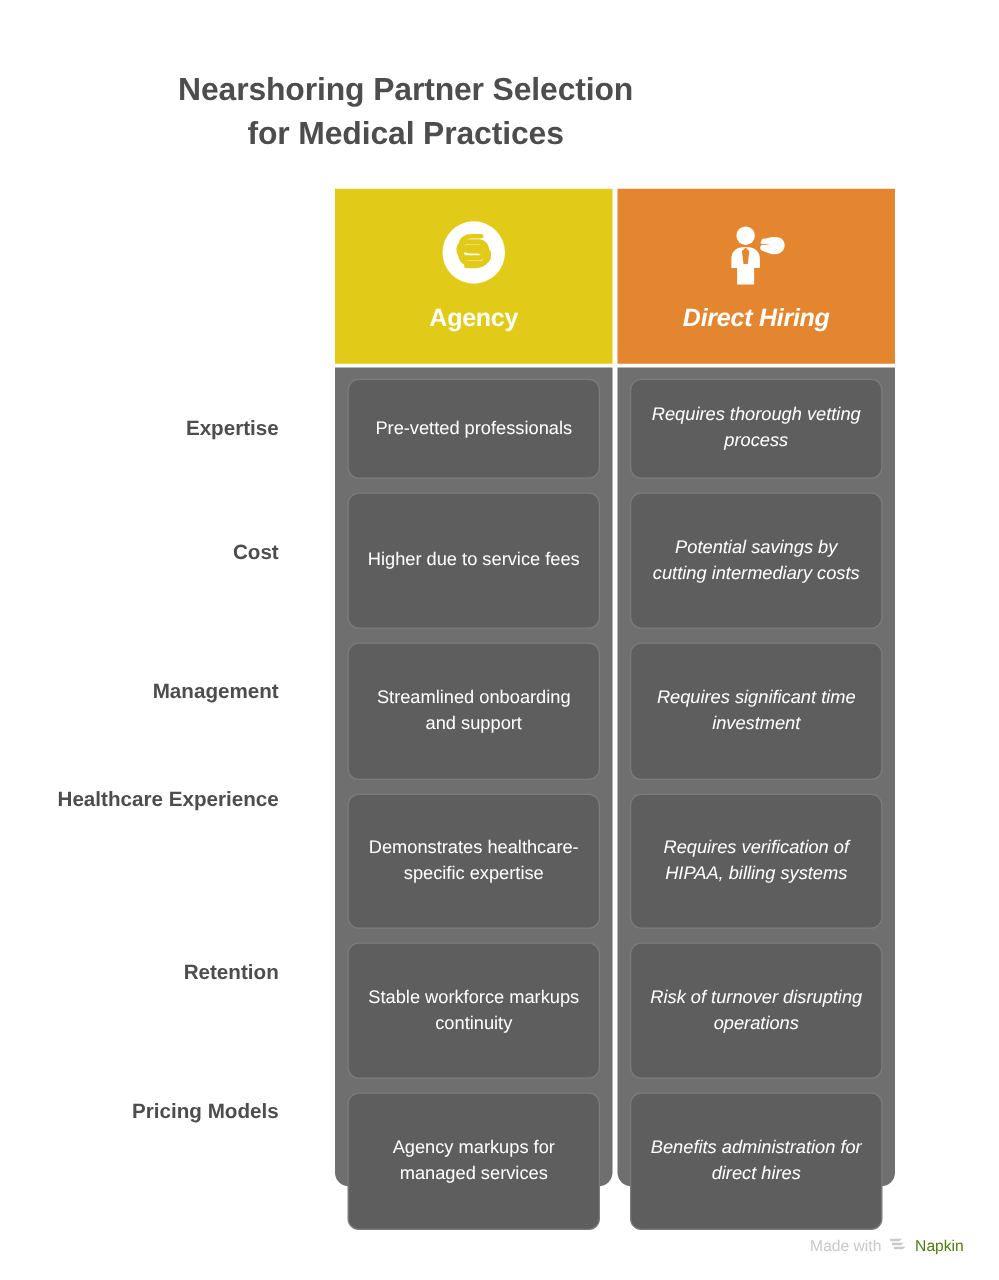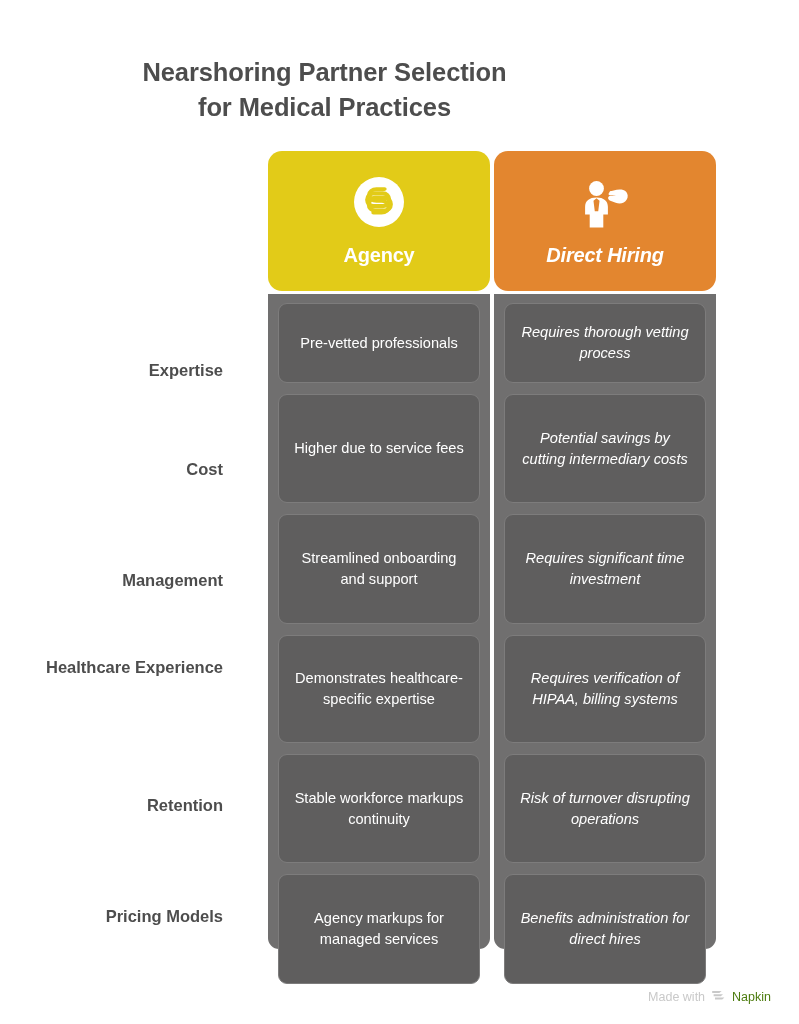--- a/index.html
+++ b/index.html
@@ -58,37 +58,36 @@
   }
   .row-label {
     position: absolute;
     right: 25px;
     width: 220px;
     text-align: right;
     font-size: 16.5px;
     font-weight: bold;
     color: #4d4d4d;
     line-height: 1.37;
-    margin-top: 27px;
   }
 
   
   .column {
     position: absolute;
     top: 0;
     width: 222px;
   }
   .column.agency { left: 268px; }
   .column.direct { left: 494px; font-style: italic; }
 
   .col-header {
     position: relative;
     width: 222px;
     height: 140px;
-    border-radius: 14px;
+    border-radius: 0;
     display: flex;
     flex-direction: column;
     align-items: center;
     justify-content: flex-start;
     padding-top: 23px;
   }
   .col-header.yellow { background: #E2CB18; }
   .col-header.orange { background: #E3862F; }
 
   .col-icon {

